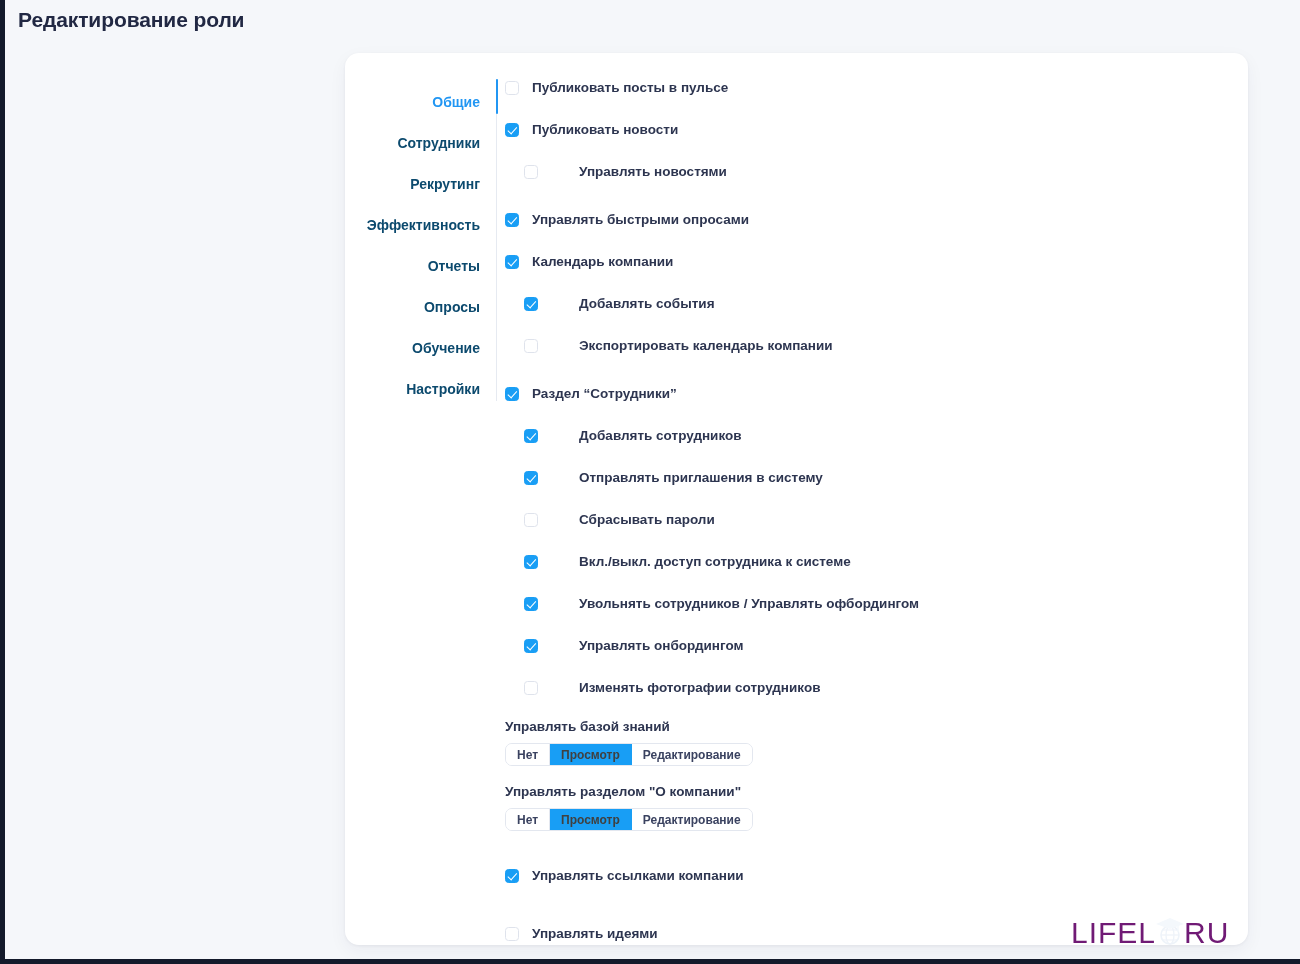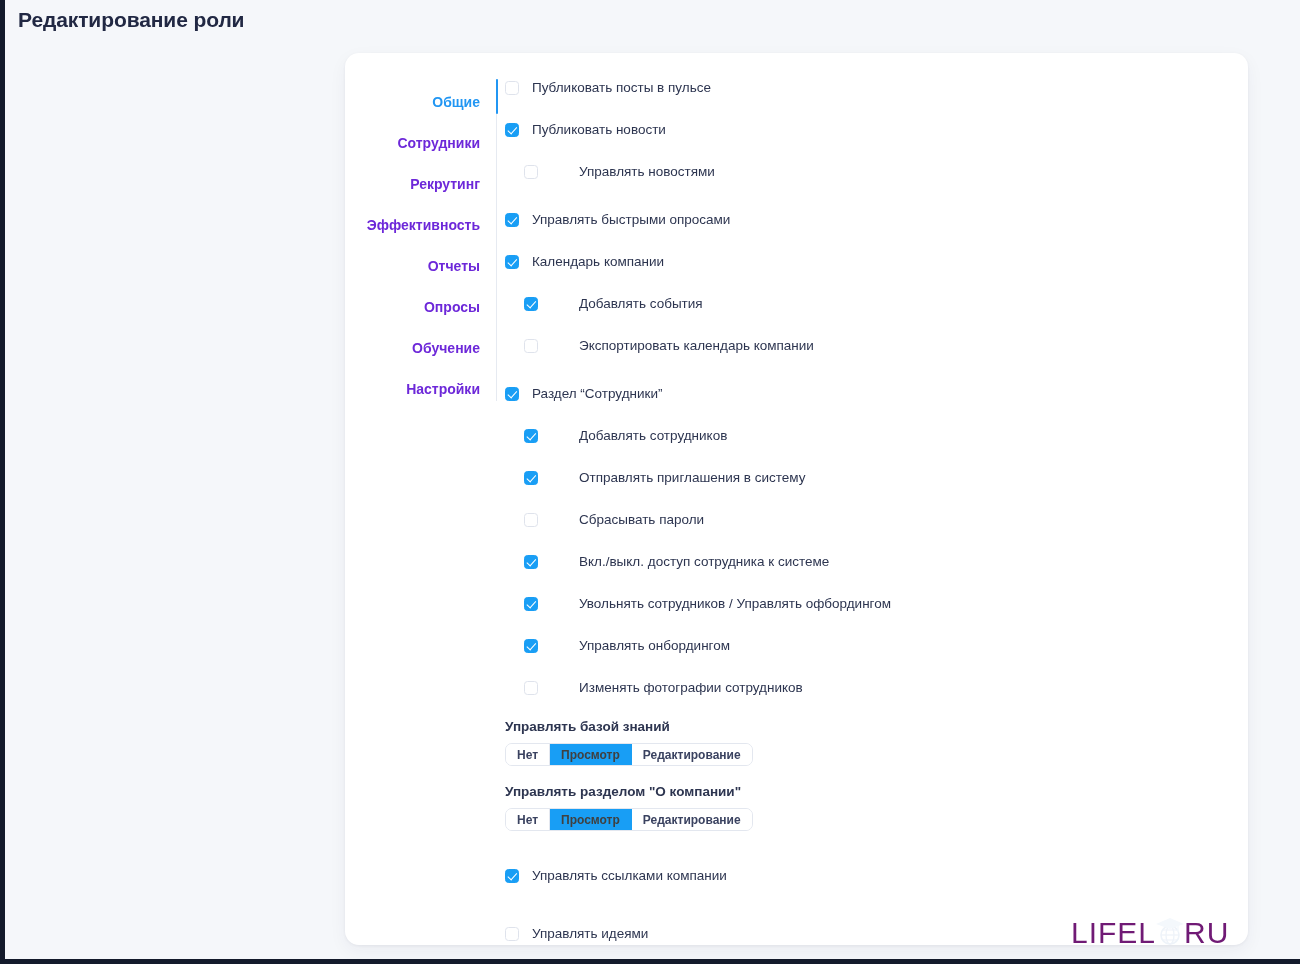--- a/index.html
+++ b/index.html
@@ -97,21 +97,21 @@
   .tabs {
     position: absolute;
     left: 0;
     top: 29px;
     width: 135px;
     text-align: right;
   }
   .tab {
     font-size: 14px;
     font-weight: bold;
-    color: #6d28d9;
+    color: #0c4a6e;
     padding: 0 0 0 0;
     height: 41px;
     line-height: 41px;
     cursor: pointer;
     white-space: nowrap;
   }
   .tab.active { color: #2196f3; padding-left: 25px; }
 
   .tab-divider {
     position: absolute;
@@ -165,21 +165,21 @@
     left: 3.6px;
     top: 1.4px;
     width: 4px;
     height: 7.5px;
     border: solid #ffffff;
     border-width: 0 1.9px 1.9px 0;
     transform: rotate(42deg);
   }
   .row-label {
     font-size: 13.5px;
-    font-weight: normal;
+    font-weight: bold;
     color: #2d3550;
     margin-left: 13px;
     white-space: nowrap;
   }
 
   .gap-sm { height: 6px; }
   .gap-md { height: 16px; }
 
   
   .seg-block { margin-bottom: 18px; }

